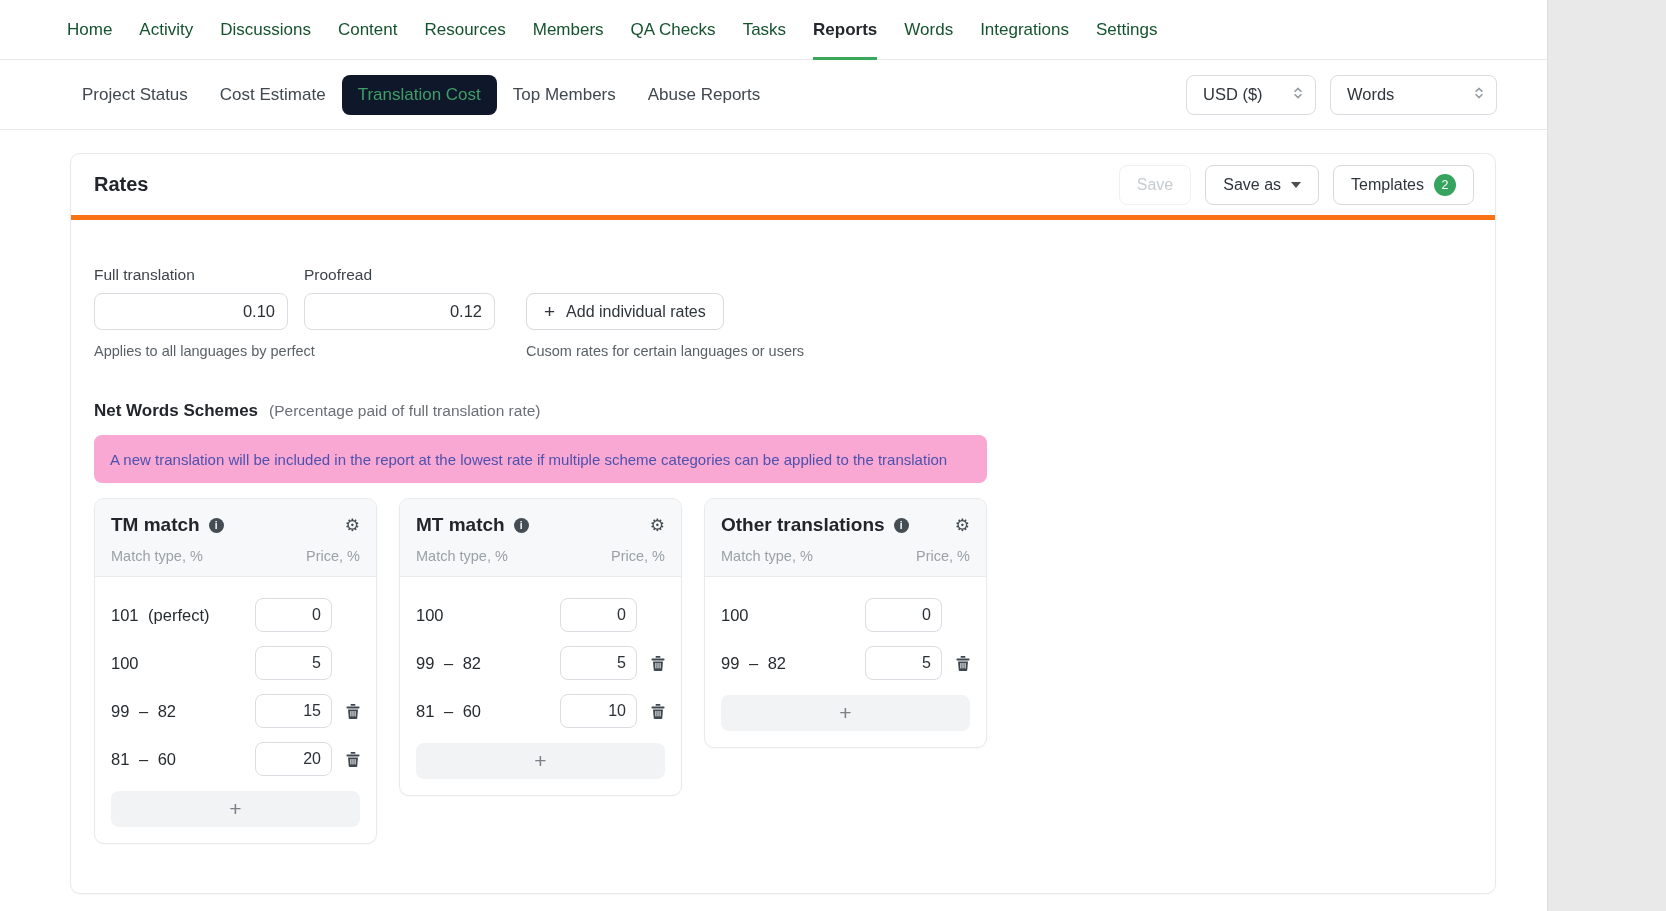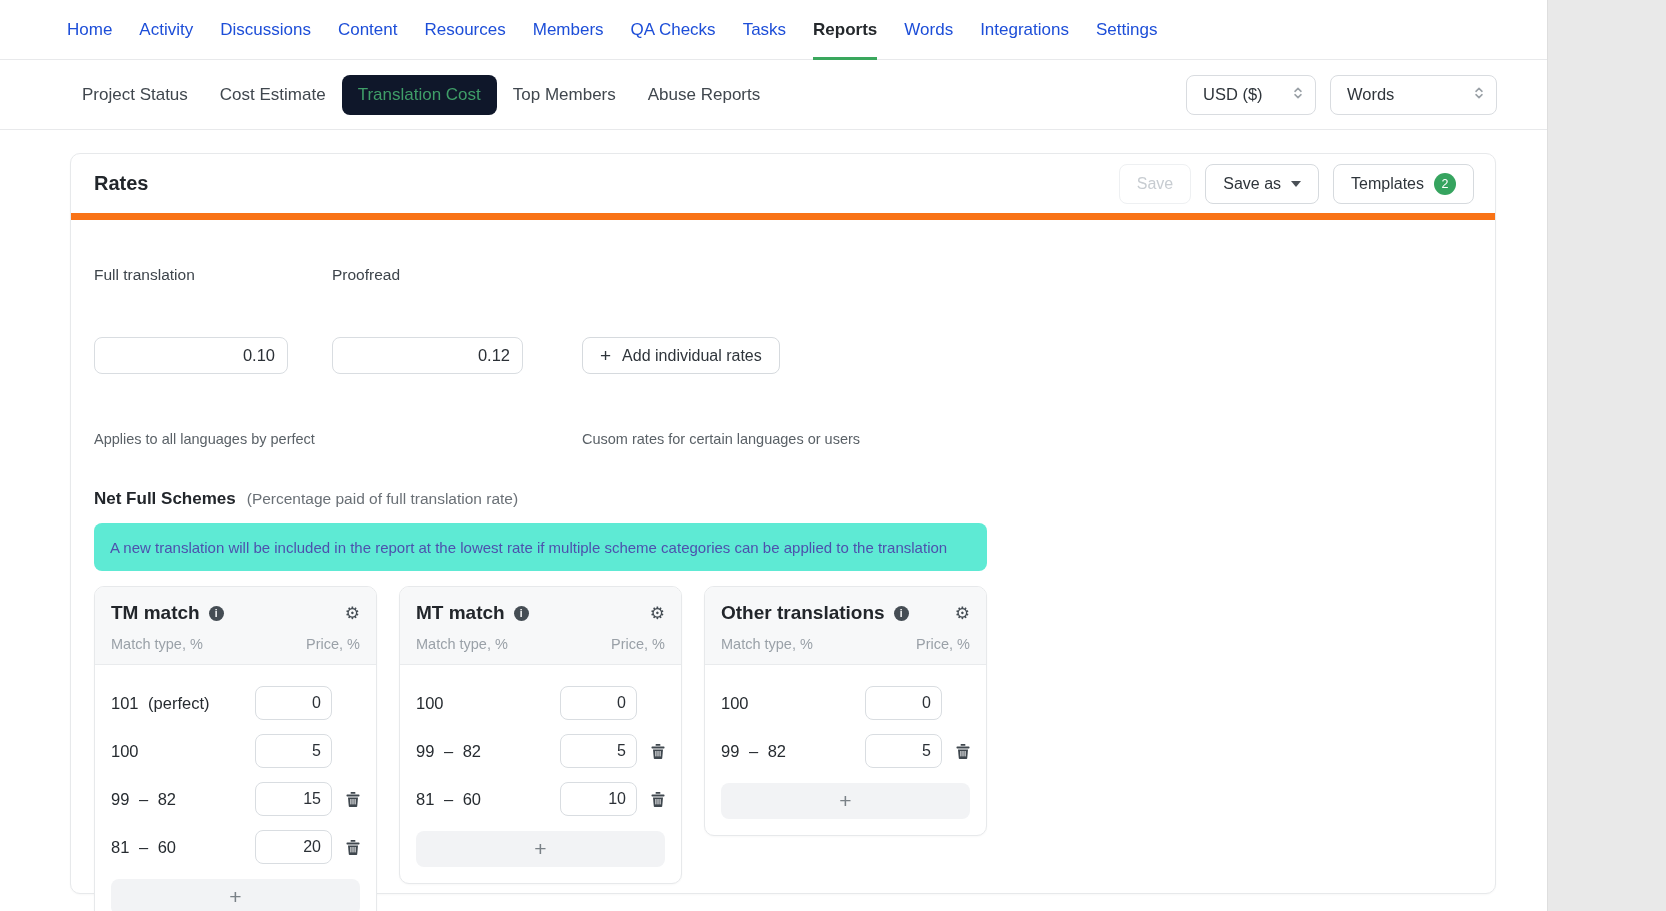--- a/index.html
+++ b/index.html
@@ -4,61 +4,61 @@
 <style>
   * { margin:0; padding:0; box-sizing:border-box; }
   html,body { background:#fff; }
   body { font-family:"Liberation Sans","DejaVu Sans",sans-serif; }
   .page { width:1666px; height:911px; display:flex; background:#fff; overflow:hidden; }
   .content { width:1547px; background:#fff; }
   .right-strip { flex:1; background:#e9e9e9; border-left:1px solid #dedede; }
 
   
   .topnav { height:60px; display:flex; align-items:stretch; padding-left:67px; gap:27px; border-bottom:1px solid #e8e9eb; }
-  .nav-item { font-size:17px; color:#1d4ed8; display:flex; align-items:center; position:relative; cursor:pointer; white-space:nowrap; }
+  .nav-item { font-size:17px; color:#14532d; display:flex; align-items:center; position:relative; cursor:pointer; white-space:nowrap; }
   .nav-item.active { color:#24282c; font-weight:700; }
   .nav-item.active::after { content:""; position:absolute; left:0; right:0; bottom:-1px; height:3px; background:#3aa75d; }
 
   
   .subnav { height:70px; display:flex; align-items:center; padding:0 50px 0 66px; border-bottom:1px solid #e8e9eb; }
   .tabs { display:flex; align-items:center; }
   .tab { font-size:17px; color:#40474e; padding:10px 16px; border-radius:8px; cursor:pointer; white-space:nowrap; }
   .tab.active { background:#0f172a; color:#3f9e68; }
   .selects { margin-left:auto; display:flex; gap:14px; }
   .select { height:40px; border:1px solid #d9dce0; border-radius:8px; background:#fff; display:flex; align-items:center; justify-content:space-between; padding:0 12px 0 16px; font-size:16.5px; color:#2f353b; cursor:pointer; }
   .select.currency { width:130px; }
   .select.units { width:167px; }
 
   
   .rates-card { margin:23px 51px 0 70px; height:741px; border:1px solid #e7e9eb; border-radius:10px; background:#fff; box-shadow:0 1px 2px rgba(0,0,0,.03); }
-  .card-header { height:66px; display:flex; align-items:center; padding:0 21px 0 23px; border-bottom:7px solid #f97316; }
+  .card-header { height:66px; display:flex; align-items:center; padding:0 21px 0 23px; border-bottom:5px solid #f97316; }
   .rates-title { font-size:20px; font-weight:700; color:#22262b; }
   .header-buttons { margin-left:auto; display:flex; align-items:center; gap:14px; }
   .btn { height:40px; border-radius:8px; border:1px solid #d6dade; background:#fff; font-size:16px; color:#2f353b; display:flex; align-items:center; padding:0 17px; cursor:pointer; font-family:inherit; white-space:nowrap; }
   .btn.disabled { color:#c7ccd1; border-color:#eef0f2; cursor:default; }
   .caret-icon { margin-left:10px; display:flex; }
   .badge { width:22px; height:22px; border-radius:50%; background:#36a45f; color:#fff; font-size:12.5px; display:flex; align-items:center; justify-content:center; margin-left:10px; }
 
   .card-body { padding:33px 23px 0 23px; }
   .section-heading { font-size:17px; font-weight:700; color:#22262b; }
 
   
-  .base-grid { display:grid; grid-template-columns:194px 191px auto; column-gap:16px; margin-top:13px; align-items:center;gap:44px; }
+  .base-grid { display:grid; grid-template-columns:194px 191px auto; column-gap:16px; margin-top:13px; align-items:center; }
   .field-label { font-size:15.5px; color:#3d444b; padding-bottom:9px; }
   .text-input { height:37px; width:100%; border:1px solid #d9dde1; border-radius:8px; text-align:right; padding:0 12px; font-size:16.5px; color:#2b3036; font-family:inherit; background:#fff; }
   .add-ind-btn { height:37px; margin-left:15px; width:fit-content; }
   .plus-glyph::before { content:"+"; }
   .add-ind-btn .plus-glyph { font-size:19px; margin-right:11px; color:#2f353b; font-weight:400; }
   .help-text { font-size:14.5px; color:#5a6167; padding-top:13px; }
   .help-right { margin-left:15px; }
 
   
   .schemes-heading-row { margin-top:42px; display:flex; align-items:baseline; gap:11px; }
   .schemes-subtitle { font-size:15.5px; color:#6a7076; font-weight:400; }
-  .banner { margin-top:14px; width:893px; height:48px; background:#5eead4; border-radius:8px; display:flex; align-items:center; padding:0 16px; font-size:15px; color:#4d51ad; }
+  .banner { margin-top:14px; width:893px; height:48px; background:#f9a8d4; border-radius:8px; display:flex; align-items:center; padding:0 16px; font-size:15px; color:#4d51ad; }
 
   .cards-row { margin-top:15px; display:flex; gap:22px; align-items:flex-start; }
   .scheme-card { width:283px; border:1px solid #e7e9eb; border-radius:10px; background:#fff; overflow:hidden; box-shadow:0 1px 2px rgba(0,0,0,.03); }
   .scheme-head { background:#f7f8f9; padding:15px 16px 12px; border-bottom:1px solid #e9ebed; }
   .scheme-title-row { display:flex; align-items:center; }
   .scheme-title { font-size:19px; font-weight:700; color:#22262b; }
   .info-icon { width:15px; height:15px; border-radius:50%; background:#454d54; color:#fff; font-size:10px; font-weight:700; display:flex; align-items:center; justify-content:center; margin-left:9px; cursor:pointer; }
   .info-icon::after { content:"i"; }
   .gear-icon { margin-left:auto; color:#454d54; font-size:17px; line-height:1; cursor:pointer; }
   .gear-icon::after { content:"\2699"; }
@@ -154,21 +154,21 @@
           <button class="btn add-ind-btn" style="grid-column:3">
             <span class="plus-glyph"></span>
             <span>Add individual rates</span>
           </button>
 
           <span class="help-text" style="grid-column:1 / span 2">Applies to all languages by perfect</span>
           <span class="help-text help-right" style="grid-column:3">Cusom rates for certain languages or users</span>
         </div>
 
         <div class="schemes-heading-row">
-          <h2 class="section-heading">Net Full Schemes</h2>
+          <h2 class="section-heading">Net Words Schemes</h2>
           <span class="schemes-subtitle">(Percentage paid of full translation rate)</span>
         </div>
 
         <div class="banner">A new translation will be included in the report at the lowest rate if multiple scheme categories can be applied to the translation</div>
 
         <div class="cards-row">
 
           <div class="scheme-card">
             <div class="scheme-head">
               <div class="scheme-title-row">

